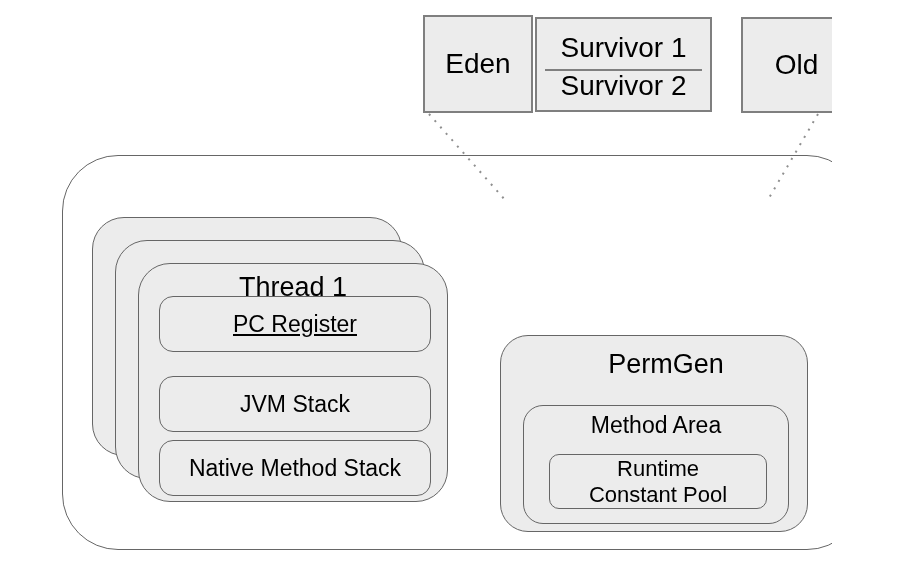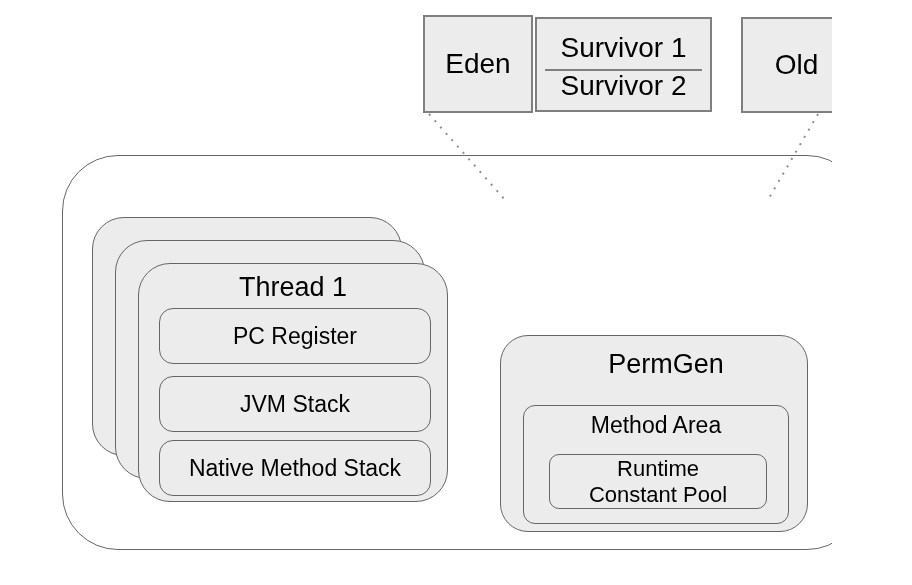--- a/index.html
+++ b/index.html
@@ -99,36 +99,36 @@
     <span>Old</span>
   </div>
 
   <div class="abs outer-container" style="left:62px;top:155px;width:801px;height:395px;"></div>
 
   <div class="abs rounded card" style="left:92px;top:217px;width:310px;height:239px;"></div>
   <div class="abs rounded card" style="left:115px;top:240px;width:310px;height:239px;"></div>
 
   <div class="abs rounded card" style="left:138px;top:263px;width:310px;height:239px;">
     <div class="card-title">Thread 1</div>
-    <div class="thread-inner" style="top:44px;">
+    <div class="thread-inner" style="top:32px;text-decoration:underline;">
       <span>PC Register</span>
     </div>
     <div class="thread-inner" style="top:112px;">
       <span>JVM Stack</span>
     </div>
     <div class="thread-inner" style="top:176px;">
       <span>Native Method Stack</span>
     </div>
   </div>
 
 
   <div class="abs rounded" style="left:500px;top:335px;width:308px;height:197px;border-radius:28px;">
     <div class="permgen-title">PermGen</div>
 
-    <div class="abs rounded" style="left:22px;top:69px;width:266px;height:119px;border-radius:12px;">
+    <div class="abs rounded" style="left:22px;top:69px;width:266px;height:119px;border-radius:20px;">
       <div class="method-title">Method Area</div>
 
       <div class="abs rounded rcp" style="left:25px;top:48px;width:218px;height:55px;">
         <div>Runtime</div>
         <div>Constant Pool</div>
       </div>
     </div>
   </div>
 
 </div>

